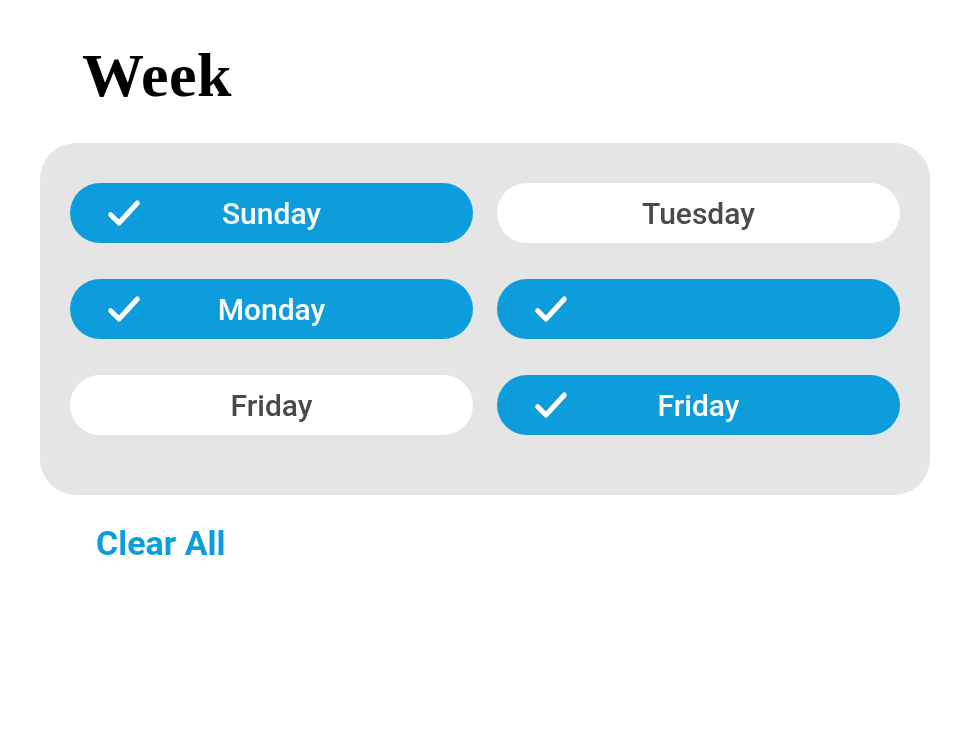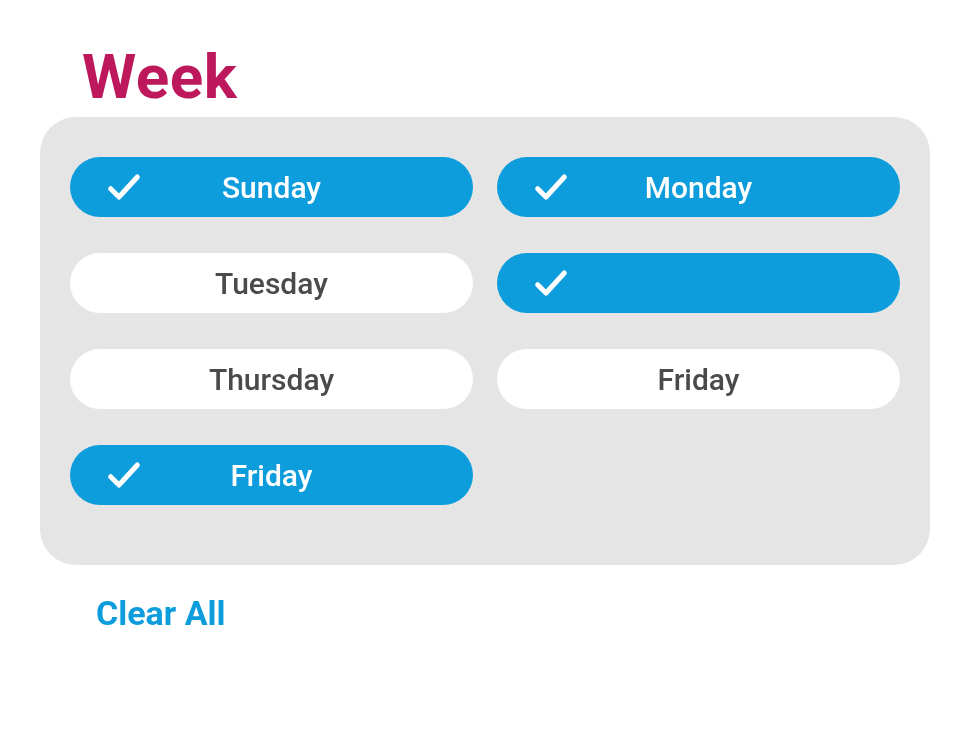--- a/index.html
+++ b/index.html
@@ -5,23 +5,24 @@
   * { box-sizing: border-box; margin: 0; padding: 0; }
   html, body { width: 970px; height: 752px; }
   body {
     font-family: "Segoe UI", Roboto, "Helvetica Neue", Arial, sans-serif;
     background: #ffffff;
     padding: 40px 40px 0 40px;
   }
   .title {
     font-size: 62px;
     font-weight: 700;
-    color: #be185d;
-    margin: 0 0 4px 42px;
+    color: #000000;
+    margin: 0 0 32px 42px;
     letter-spacing: 0.5px;
+    font-family: Liberation Serif, serif;
   }
   .panel {
     background: #e5e5e5;
     border-radius: 36px;
     width: 890px;
     padding: 40px 30px 60px 30px;
   }
   .grid {
     display: grid;
     grid-template-columns: 1fr 1fr;
@@ -80,46 +81,42 @@
 
     <div class="day-btn selected">
       <span class="check">
         <svg viewBox="0 0 24 24" fill="none" stroke="#ffffff" stroke-width="3" stroke-linecap="round" stroke-linejoin="round">
             <polyline points="4 13 9 18 20 6"></polyline>
           </svg>
       </span>
       <span>Sunday</span>
     </div>
 
-    <div class="day-btn selected">
-      <span class="check">
-        <svg viewBox="0 0 24 24" fill="none" stroke="#ffffff" stroke-width="3" stroke-linecap="round" stroke-linejoin="round">
-            <polyline points="4 13 9 18 20 6"></polyline>
-          </svg>
-      </span>
-      <span>Monday</span>
-    </div>
-
     <div class="day-btn">
 
       <span>Tuesday</span>
     </div>
 
     <div class="day-btn selected">
       <span class="check">
         <svg viewBox="0 0 24 24" fill="none" stroke="#ffffff" stroke-width="3" stroke-linecap="round" stroke-linejoin="round">
             <polyline points="4 13 9 18 20 6"></polyline>
           </svg>
       </span>
+      <span>Monday</span>
     </div>
 
-    <div class="day-btn">
+    <div class="day-btn selected">
+      <span class="check">
+        <svg viewBox="0 0 24 24" fill="none" stroke="#ffffff" stroke-width="3" stroke-linecap="round" stroke-linejoin="round">
+            <polyline points="4 13 9 18 20 6"></polyline>
+          </svg>
+      </span>
+    </div>
 
-      <span>Thursday</span>
-    </div>
 
     <div class="day-btn">
 
       <span>Friday</span>
     </div>
 
     <div class="day-btn selected">
       <span class="check">
         <svg viewBox="0 0 24 24" fill="none" stroke="#ffffff" stroke-width="3" stroke-linecap="round" stroke-linejoin="round">
             <polyline points="4 13 9 18 20 6"></polyline>

